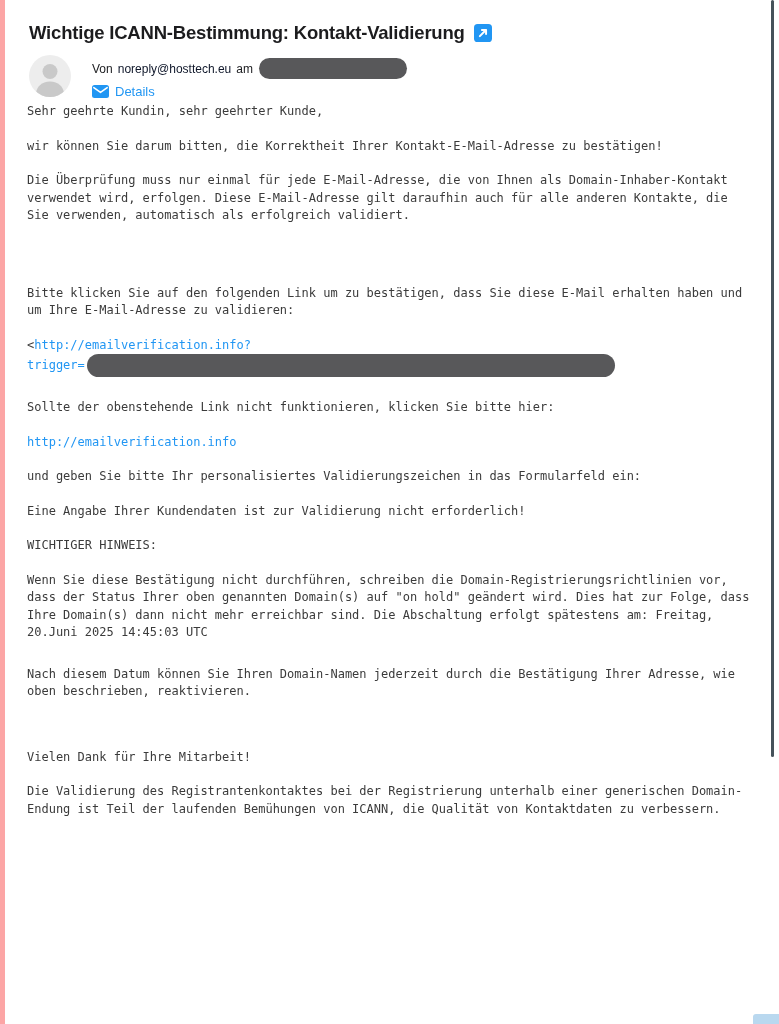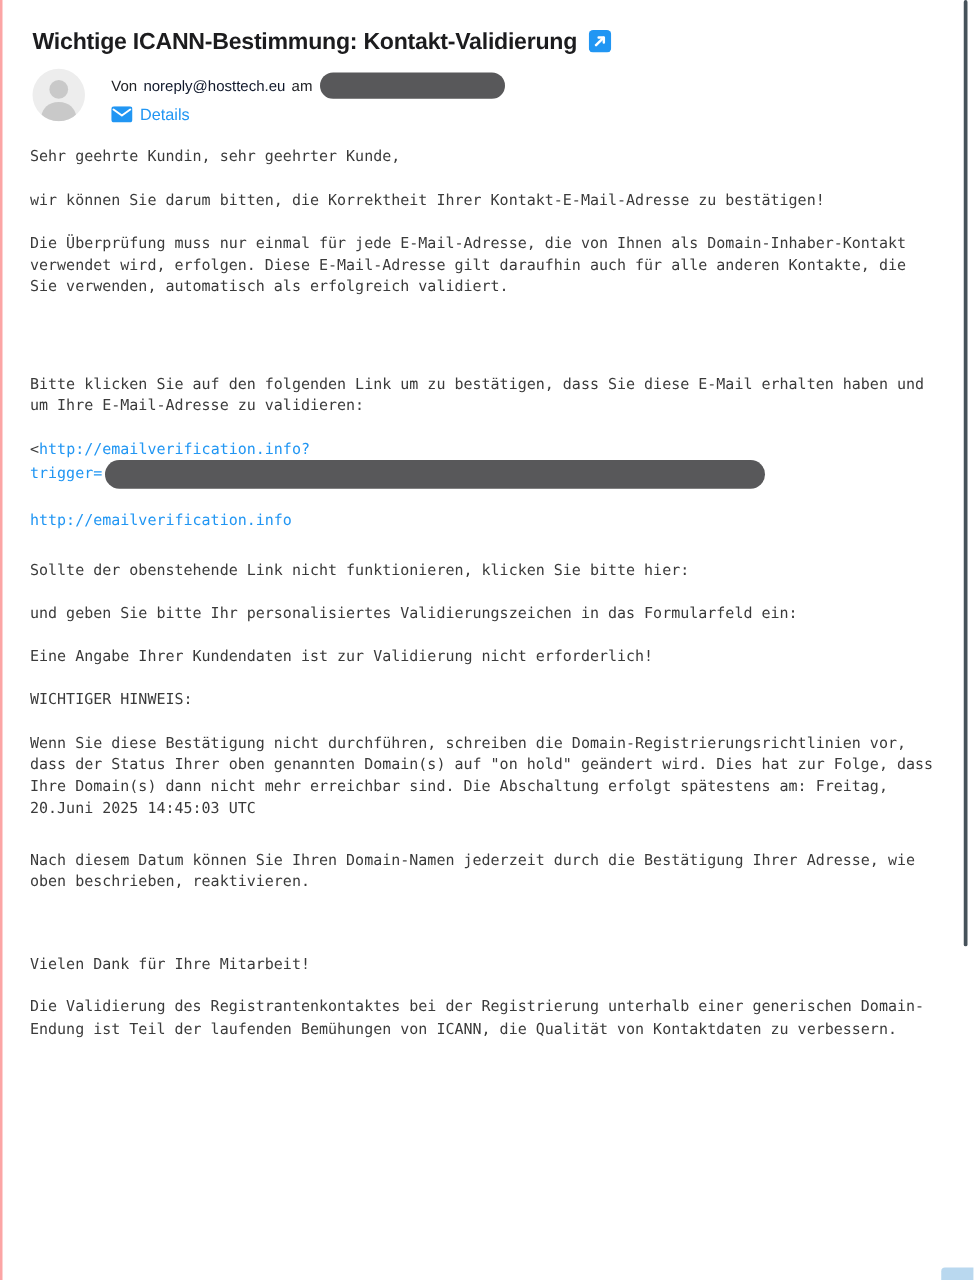--- a/index.html
+++ b/index.html
@@ -1,19 +1,19 @@
 <!DOCTYPE html>
 <html><head>
 <meta charset="utf-8">
 <style>
   * { margin:0; padding:0; box-sizing:border-box; }
   html,body { background:#ffffff; }
   .page {
     position:relative; width:779px; height:1024px; background:#ffffff;
-    border-left:2px solid #fca5a5; overflow:hidden;
+    border-left:5px solid #fca5a5; overflow:hidden;
     font-family:"Liberation Sans", sans-serif;
   }
   .header { padding:22px 20px 0 24px; }
   .subject-row { display:flex; align-items:center; gap:9px; }
   .subject {
     font-size:18.5px; font-weight:bold; color:#1c1c1e; letter-spacing:-0.2px;
     font-family:"Liberation Sans", sans-serif;
   }
   .ext-icon { width:18px; height:18px; flex:0 0 auto; display:block; cursor:pointer; }
   .sender-row { display:flex; margin-top:11px; }
@@ -26,21 +26,21 @@
   .meta-line1 .lbl { margin-right:5px; }
   .meta-line1 .lbl.am { margin-left:5px; margin-right:6px;text-align:right; }
   a.blue-link { color:#0f172a; text-decoration:none; cursor:pointer; }
   .redact { display:inline-block; background:#58585a; vertical-align:middle; }
   .redact-date { width:148px; height:21px; border-radius:10.5px; }
   .meta-line2 { display:flex; align-items:center; gap:6px; margin-top:5px; cursor:pointer; }
   .meta-line2 .details-label { color:#2196f3; font-size:13px; }
   .env-icon { display:block; }
 
   .email-body {
-    margin-top:18px; padding:0 16px 0 22px; max-width:765px;
+    margin-top:4px; padding:0 16px 0 22px; max-width:765px;
     font-family:"DejaVu Sans Mono","Liberation Mono",monospace;
     font-size:12px; line-height:17.5px; color:#3b3b3b;
   }
   .para { white-space:normal; }
   .mt17{margin-top:17px} .mt20{margin-top:20px} .mt22{margin-top:22px}
   .mt24{margin-top:24px} .mt48{margin-top:48px} .mt58{margin-top:58px} .mt60{margin-top:60px}
   .mono-link { color:#2196f3; text-decoration:none; cursor:pointer; }
   .redact-token-url { width:528px; height:23px; border-radius:11.5px; margin-left:2px; }
   .redact-token-field { width:340px; height:24px; border-radius:12px; margin-left:4px; }
 
@@ -97,22 +97,22 @@
     <div class="para">Sehr geehrte Kundin, sehr geehrter Kunde,</div>
     <div class="para mt17">wir können Sie darum bitten, die Korrektheit Ihrer Kontakt-E-Mail-Adresse zu bestätigen!</div>
     <div class="para mt17">Die Überprüfung muss nur einmal für jede E-Mail-Adresse, die von Ihnen als Domain-Inhaber-Kontakt verwendet wird, erfolgen. Diese E-Mail-Adresse gilt daraufhin auch für alle anderen Kontakte, die Sie verwenden, automatisch als erfolgreich validiert.</div>
     <div class="para mt60">Bitte klicken Sie auf den folgenden Link um zu bestätigen, dass Sie diese E-Mail erhalten haben und um Ihre E-Mail-Adresse zu validieren:</div>
 
     <div class="para mt17">
       <span>&lt;</span><a class="mono-link">http://emailverification.info?</a><br>
       <a class="mono-link">trigger=</a><span class="redact redact-token-url"></span>
     </div>
 
+    <div class="para mt22">Sollte der obenstehende Link nicht funktionieren, klicken Sie bitte hier:</div>
     <div class="para mt17"><a class="mono-link">http://emailverification.info</a></div>
-    <div class="para mt22">Sollte der obenstehende Link nicht funktionieren, klicken Sie bitte hier:</div>
     <div class="para mt17">und geben Sie bitte Ihr personalisiertes Validierungszeichen in das Formularfeld ein:</div>
 
 
     <div class="para mt17">Eine Angabe Ihrer Kundendaten ist zur Validierung nicht erforderlich!</div>
     <div class="para mt17">WICHTIGER HINWEIS:</div>
     <div class="para mt17">Wenn Sie diese Bestätigung nicht durchführen, schreiben die Domain-Registrierungsrichtlinien vor, dass der Status Ihrer oben genannten Domain(s) auf "on hold" geändert wird. Dies hat zur Folge, dass Ihre Domain(s) dann nicht mehr erreichbar sind. Die Abschaltung erfolgt spätestens am: Freitag, 20.Juni 2025 14:45:03 UTC</div>
     <div class="para mt24">Nach diesem Datum können Sie Ihren Domain-Namen jederzeit durch die Bestätigung Ihrer Adresse, wie oben beschrieben, reaktivieren.</div>
     <div class="para mt48">Vielen Dank für Ihre Mitarbeit!</div>
 
 

